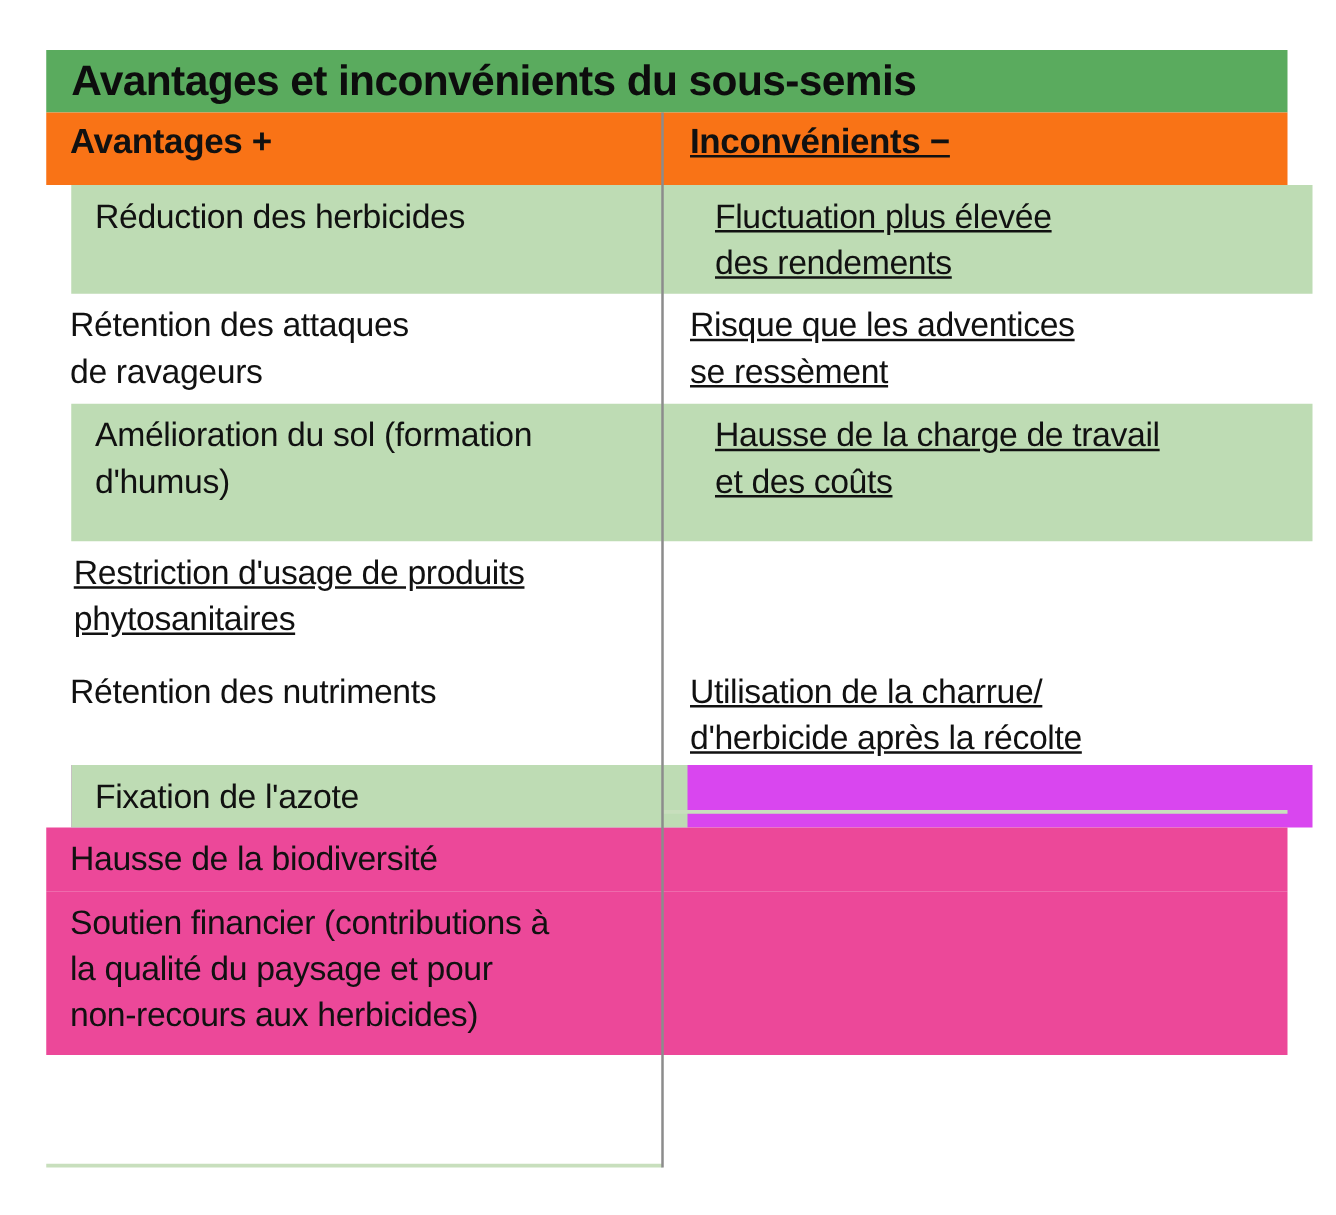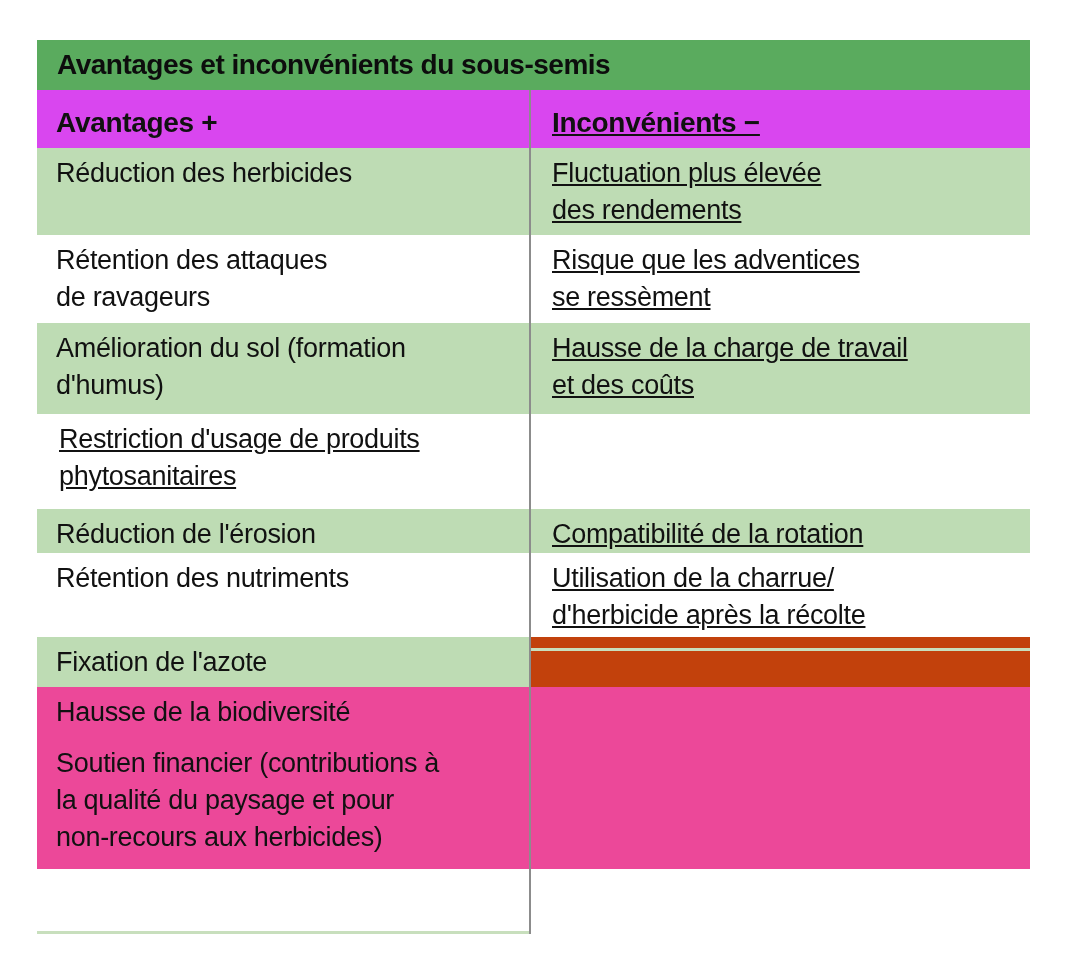--- a/index.html
+++ b/index.html
@@ -27,21 +27,21 @@
   }
   .title-bar {
     height: 50px;
     background: #5aab5e;
     display: flex;
     align-items: center;
     padding-left: 20px;
     box-sizing: border-box;
   }
   .title-bar .title-text {
-    font-size: 28px;
+    font-size: 34px;
     font-weight: bold;
     letter-spacing: -0.5px;
     color: #0d0d0d;
     white-space: nowrap;
   }
   .row {
     display: flex;
     width: 993px;
     box-sizing: border-box;
   }
@@ -50,26 +50,26 @@
     white-space: pre-line;
     font-size: 27px;
     line-height: 37px;
     letter-spacing: -0.3px;
   }
   .cell.left  { width: 493px; padding: 7px 12px 0 19px; }
   .cell.right { width: 500px; padding: 7px 12px 0 22px; text-decoration: underline; }
   .header-row .cell {
     font-weight: bold;
     font-size: 28px;
-    padding-top: 14px;
-    background: #d946ef;
+    padding-top: 4px;
+    background: #f97316;
   }
-  .row.green { background: #bedcb4; }
+  .row.green { background: #bedcb4; margin-left: 20px; }
   .row.half  { background: #ec4899; }
-  .row.half.green { background: #c2410c; }
+  .row.half.green { background: #d946ef; }
   .row.half.green .cell.left { background: #bedcb4; }
   
   .col-divider {
     position: absolute;
     left: 492px;
     top: 50px;
     width: 2px;
     height: 844px;
     background: #8c8c8c;
     z-index: 3;
@@ -114,36 +114,32 @@
 des rendements</div>
     </div>
 
     <div class="row" style="height:88px">
       <div class="cell left">Rétention des attaques
 de ravageurs</div>
       <div class="cell right">Risque que les adventices
 se ressèment</div>
     </div>
 
-    <div class="row green" style="height:91px">
+    <div class="row green" style="height:110px">
       <div class="cell left">Amélioration du sol (formation
 d'humus)</div>
       <div class="cell right">Hausse de la charge de travail
 et des coûts</div>
     </div>
 
     <div class="row" style="height:95px">
       <div class="cell right">Restriction d'usage de produits
 phytosanitaires</div>
     </div>
 
-    <div class="row green" style="height:44px">
-      <div class="cell left">Réduction de l'érosion</div>
-      <div class="cell right">Compatibilité de la rotation</div>
-    </div>
 
     <div class="row" style="height:84px">
       <div class="cell left">Rétention des nutriments</div>
       <div class="cell right">Utilisation de la charrue/
 d'herbicide après la récolte</div>
     </div>
 
     <div class="row half green" style="height:50px">
       <div class="cell left">Fixation de l'azote</div>
       <div class="cell right"></div>

